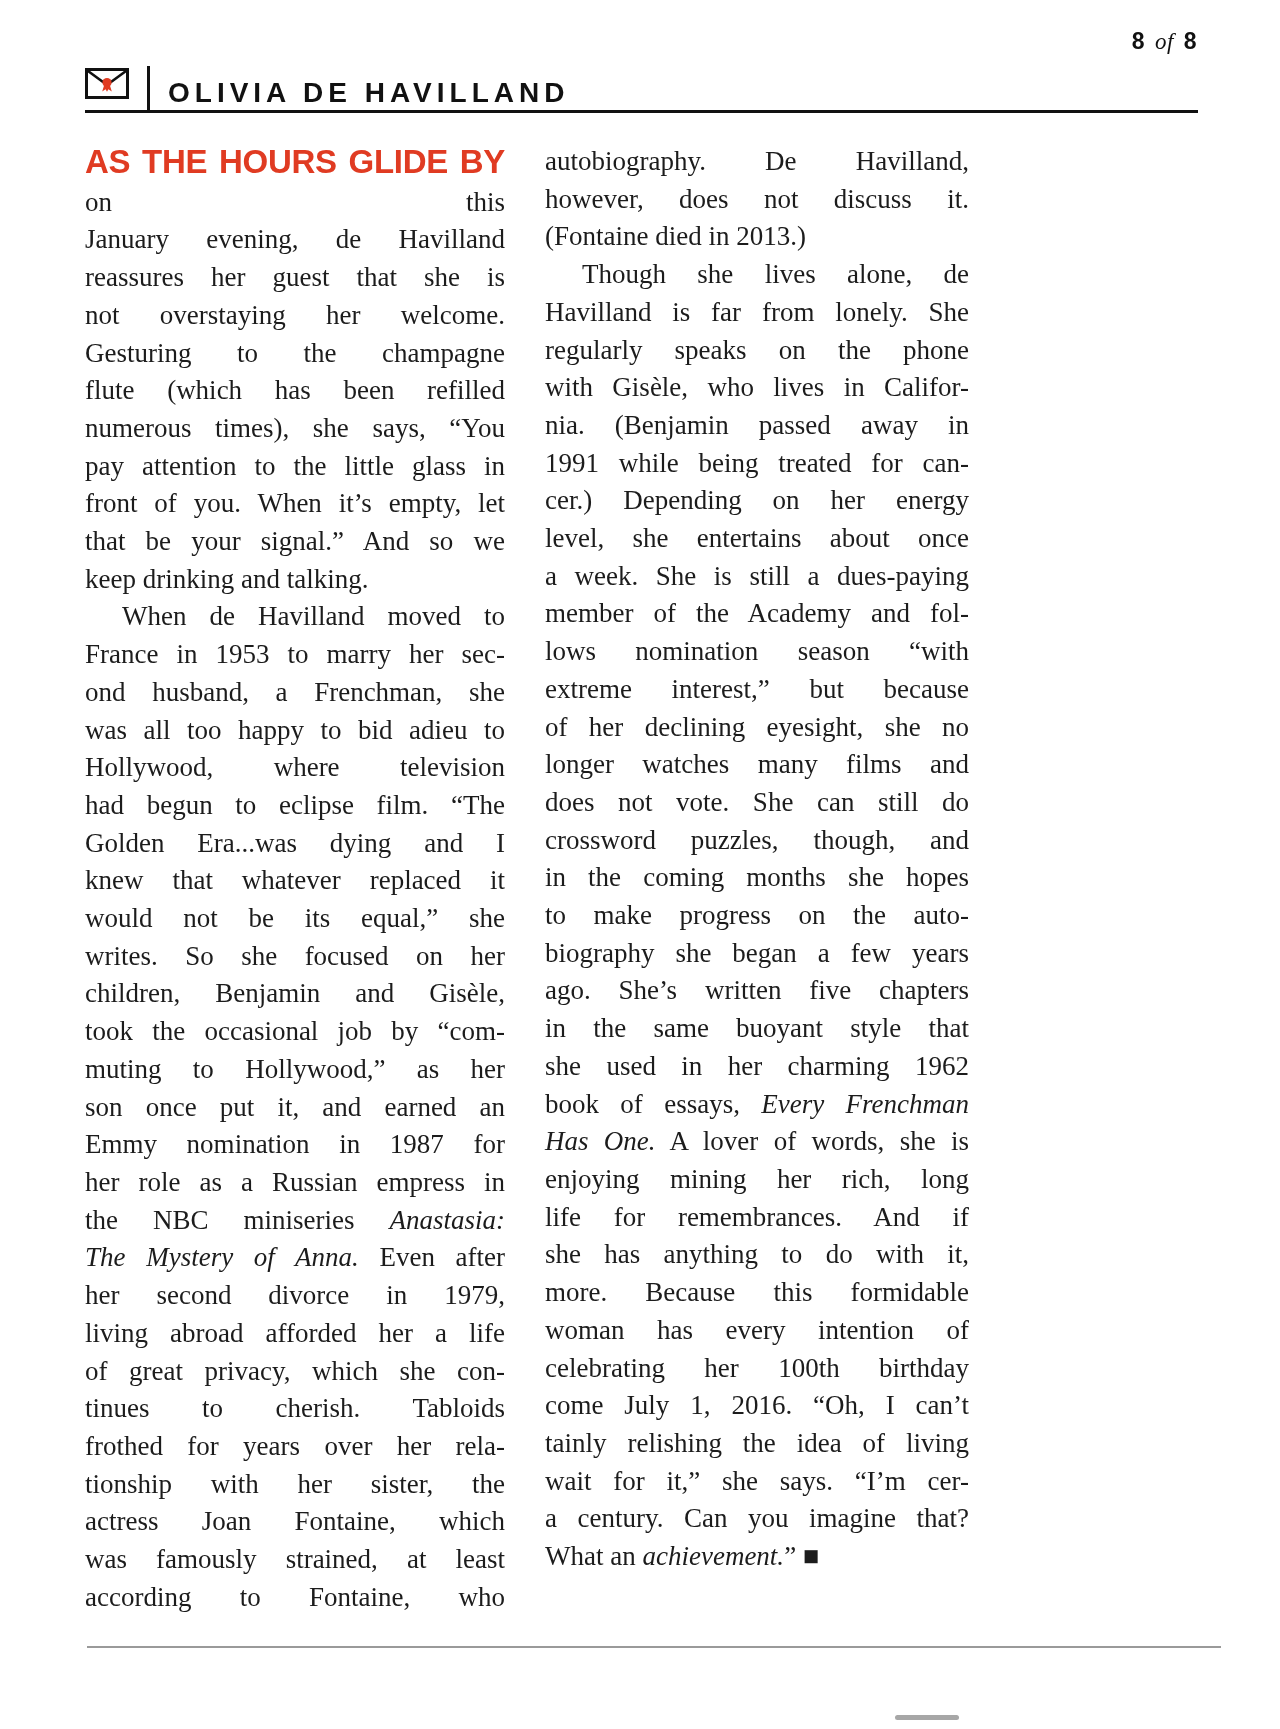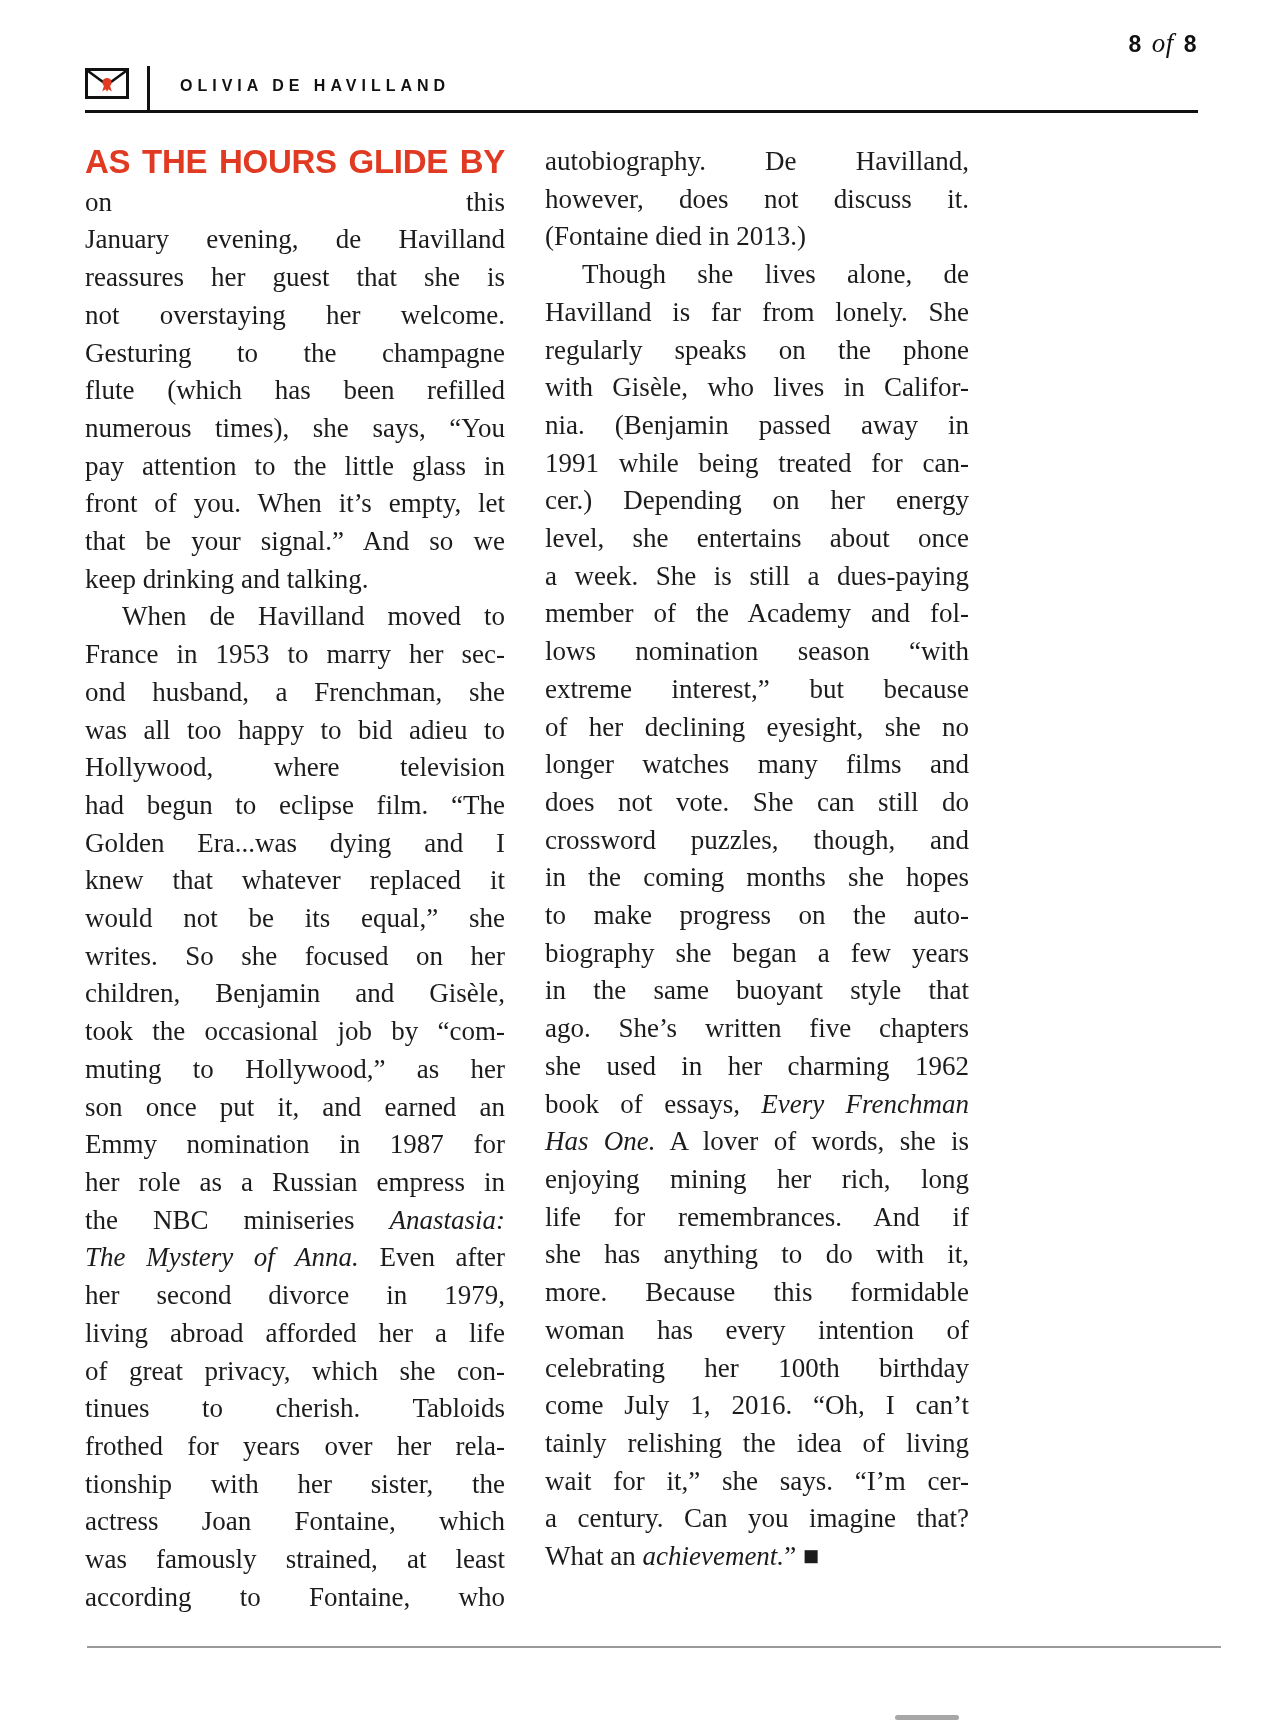--- a/index.html
+++ b/index.html
@@ -15,28 +15,28 @@
     overflow:hidden;font-family:"Liberation Serif",serif;color:var(--text);
   }
   
   .page-indicator{
     position:absolute;top:28px;right:83px;
     font-family:"Liberation Sans",sans-serif;font-weight:bold;font-size:23px;
     color:#111;letter-spacing:.5px;white-space:nowrap;
   }
   .page-indicator .pi-of{
     font-family:"Liberation Serif",serif;font-weight:normal;font-style:italic;
-    font-size:27px;padding:0 3px;
+    font-size:23px;padding:0 3px;
   }
   
   .brand-icon{position:absolute;left:85px;top:68px;width:44px;height:31px;}
   .header-divider{position:absolute;left:147px;top:66px;width:3px;height:46px;background:var(--rule-dark);}
   .header-title{
-    position:absolute;left:180px;top:77px;
-    font-family:"Liberation Sans",sans-serif;font-weight:bold;font-size:16px;
+    position:absolute;left:168px;top:77px;
+    font-family:"Liberation Sans",sans-serif;font-weight:bold;font-size:28px;
     letter-spacing:5px;color:#111;white-space:nowrap;
   }
   .header-rule{position:absolute;left:85px;top:110px;width:1113px;height:3px;background:var(--rule-dark);}
   
   .column{position:absolute;top:143px;font-size:27px;line-height:37.7px;color:var(--text);}
   .col-1{left:85px;width:420px;}
   .col-2{left:545px;width:424px;}
   .line{text-align:justify;text-align-last:justify;}
   .line.para-end{text-align-last:left;}
   .line.indent{text-indent:37px;}
@@ -129,22 +129,22 @@
       <div class="line"><span>member of the Academy and fol-</span></div>
       <div class="line"><span>lows nomination season “with</span></div>
       <div class="line"><span>extreme interest,” but because</span></div>
       <div class="line"><span>of her declining eyesight, she no</span></div>
       <div class="line"><span>longer watches many films and</span></div>
       <div class="line"><span>does not vote. She can still do</span></div>
       <div class="line"><span>crossword puzzles, though, and</span></div>
       <div class="line"><span>in the coming months she hopes</span></div>
       <div class="line"><span>to make progress on the auto-</span></div>
       <div class="line"><span>biography she began a few years</span></div>
+      <div class="line"><span>ago. She’s written five chapters</span></div>
       <div class="line"><span>in the same buoyant style that</span></div>
-      <div class="line"><span>ago. She’s written five chapters</span></div>
       <div class="line"><span>she used in her charming 1962</span></div>
       <div class="line"><span>book of essays, </span><span class="i">Every Frenchman</span></div>
       <div class="line"><span class="i">Has One.</span><span> A lover of words, she is</span></div>
       <div class="line"><span>enjoying mining her rich, long</span></div>
       <div class="line"><span>life for remembrances. And if</span></div>
       <div class="line"><span>she has anything to do with it,</span></div>
       <div class="line"><span>more. Because this formidable</span></div>
       <div class="line"><span>woman has every intention of</span></div>
       <div class="line"><span>celebrating her 100th birthday</span></div>
       <div class="line"><span>come July 1, 2016. “Oh, I can’t</span></div>

